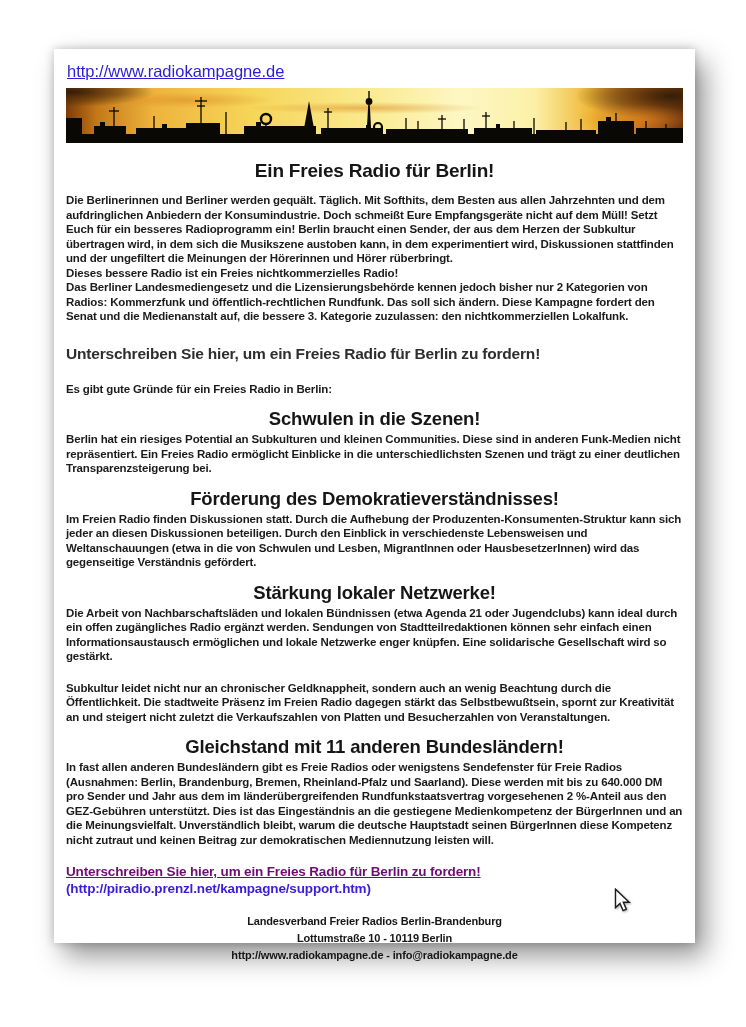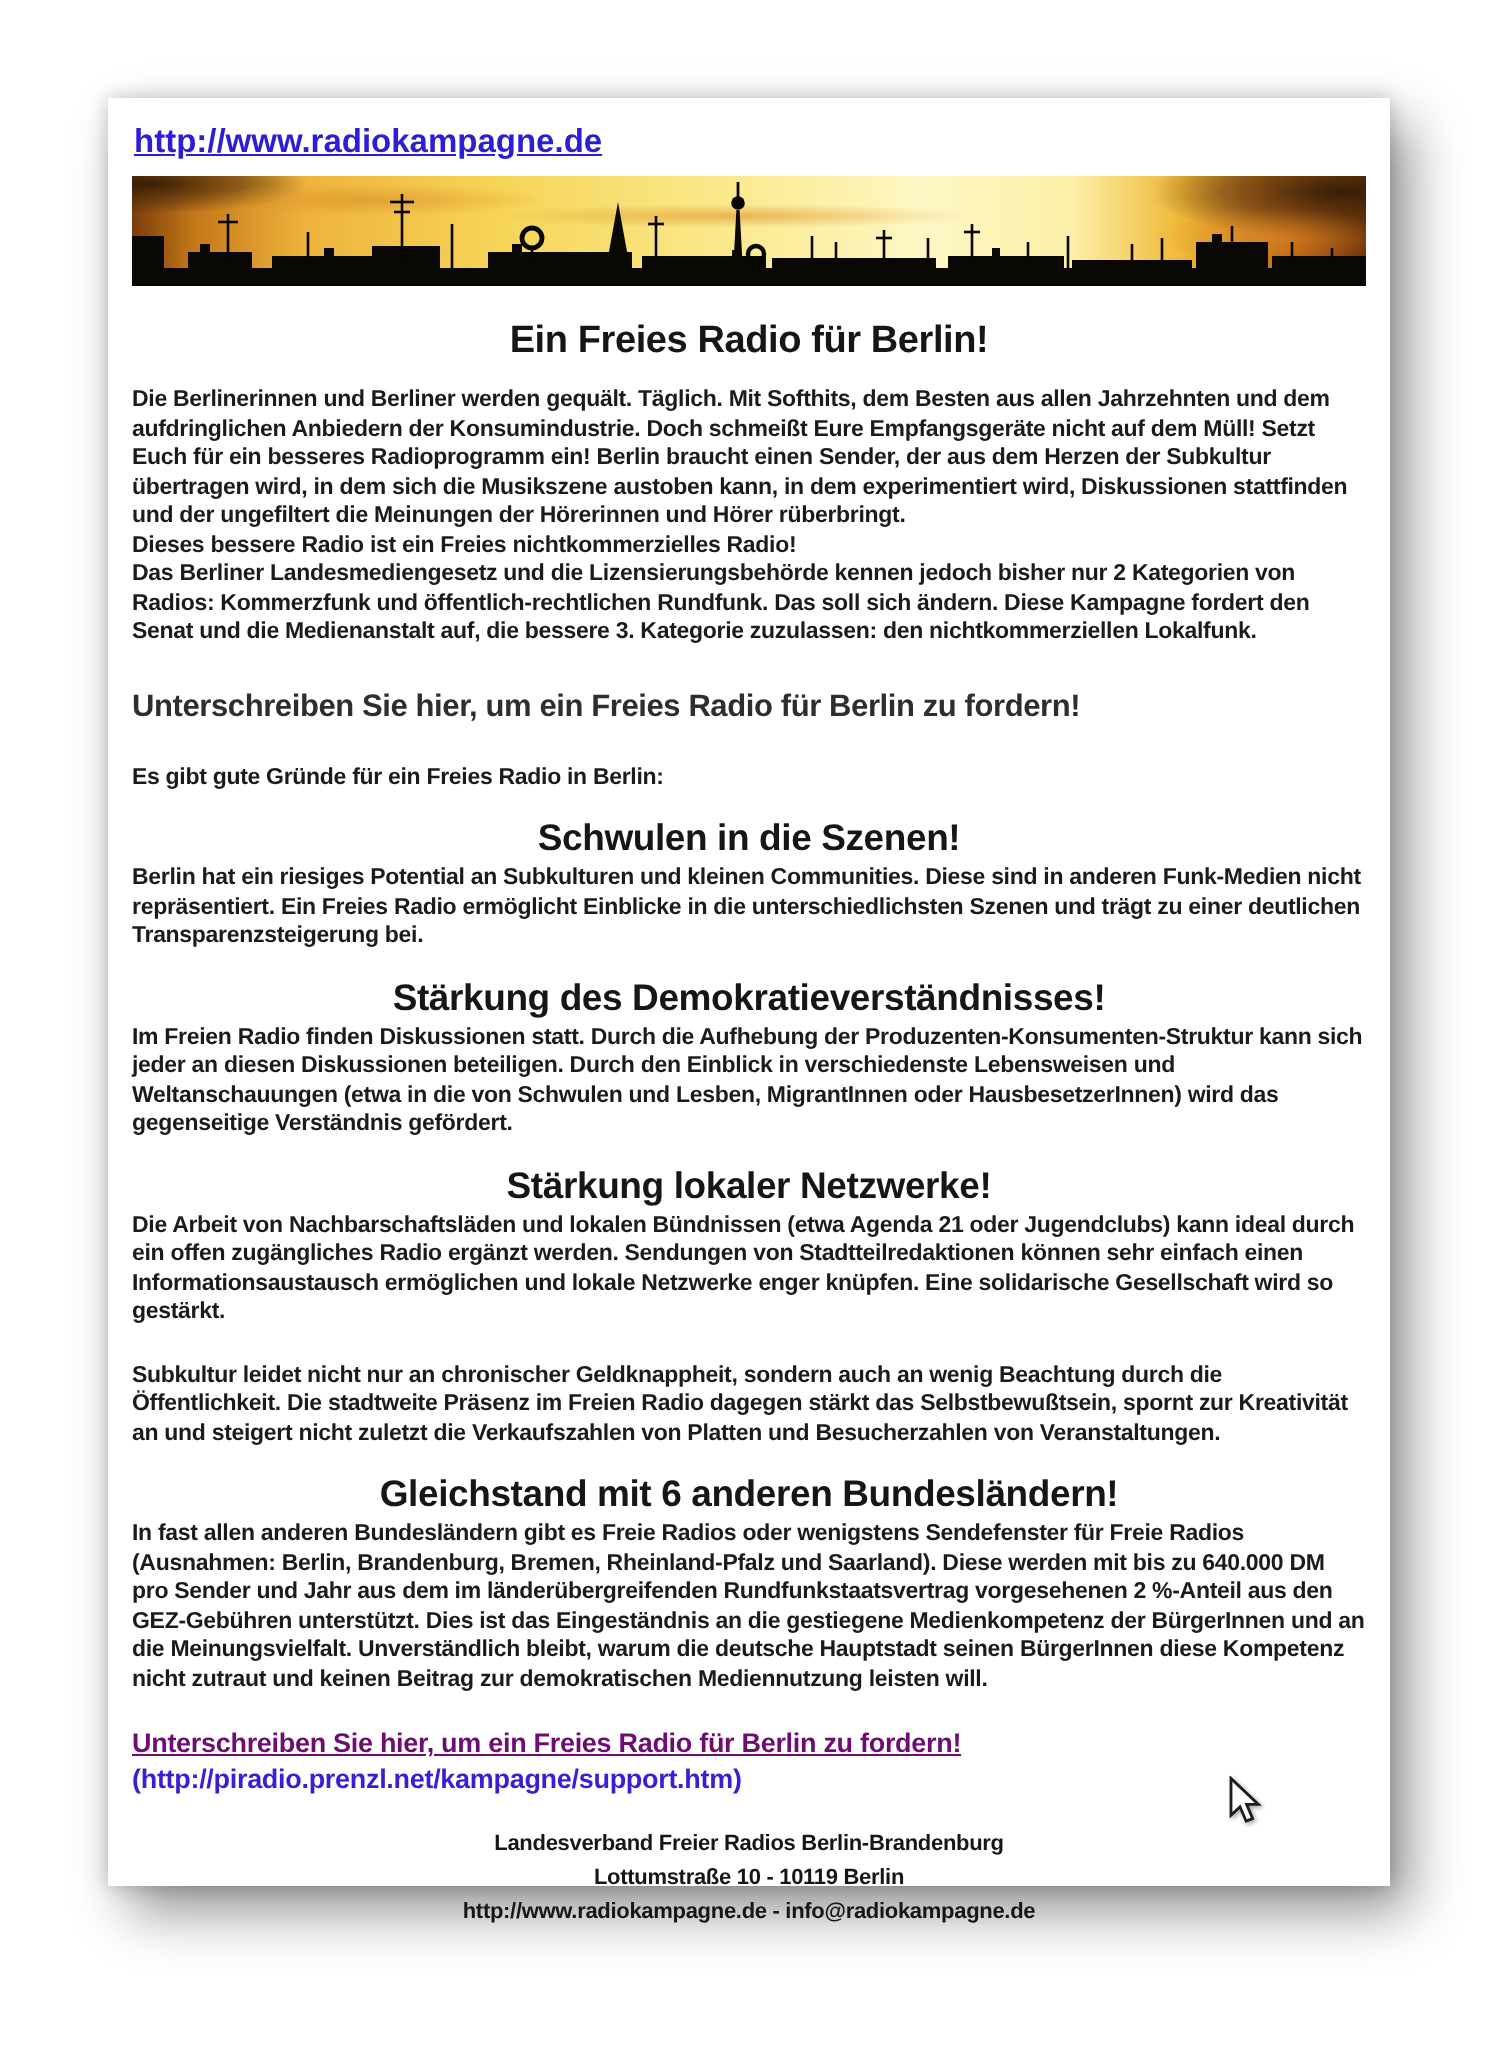--- a/index.html
+++ b/index.html
@@ -15,21 +15,21 @@
     position: absolute;
     left: 54px; top: 49px;
     width: 641px; height: 894px;
     background: #ffffff;
     padding: 11px 12px 18px 12px;
     box-shadow: 0 0 9px rgba(0,0,0,0.22), 10px 13px 26px rgba(0,0,0,0.42);
   }
   .top-link {
     display: inline-block;
     color: #2b1ed6;
-    font-weight: bold;
+    font-weight: normal;
     font-size: 16.5px;
     text-decoration: underline;
     margin: 2px 0 7px 1px;
     letter-spacing: 0;
     cursor: pointer;
   }
   .banner {
     width: 617px; height: 55px;
     display: block;
     overflow: hidden;
@@ -202,29 +202,29 @@
 Dieses bessere Radio ist ein Freies nichtkommerzielles Radio!
 Das Berliner Landesmediengesetz und die Lizensierungsbehörde kennen jedoch bisher nur 2 Kategorien von Radios: Kommerzfunk und öffentlich-rechtlichen Rundfunk. Das soll sich ändern. Diese Kampagne fordert den Senat und die Medienanstalt auf, die bessere 3. Kategorie zuzulassen: den nichtkommerziellen Lokalfunk.</p>
 
   <p class="cta-heading">Unterschreiben Sie hier, um ein Freies Radio für Berlin zu fordern!</p>
 
   <p class="body-text reasons-intro">Es gibt gute Gründe für ein Freies Radio in Berlin:</p>
 
   <h2 class="section-heading">Schwulen in die Szenen!</h2>
   <p class="body-text">Berlin hat ein riesiges Potential an Subkulturen und kleinen Communities. Diese sind in anderen Funk-Medien nicht repräsentiert. Ein Freies Radio ermöglicht Einblicke in die unterschiedlichsten Szenen und trägt zu einer deutlichen Transparenzsteigerung bei.</p>
 
-  <h2 class="section-heading">Stärkung des Demokratieverständnisses!</h2>
+  <h2 class="section-heading">Förderung des Demokratieverständnisses!</h2>
   <p class="body-text">Im Freien Radio finden Diskussionen statt. Durch die Aufhebung der Produzenten-Konsumenten-Struktur kann sich jeder an diesen Diskussionen beteiligen. Durch den Einblick in verschiedenste Lebensweisen und Weltanschauungen (etwa in die von Schwulen und Lesben, MigrantInnen oder HausbesetzerInnen) wird das gegenseitige Verständnis gefördert.</p>
 
   <h2 class="section-heading">Stärkung lokaler Netzwerke!</h2>
   <p class="body-text">Die Arbeit von Nachbarschaftsläden und lokalen Bündnissen (etwa Agenda 21 oder Jugendclubs) kann ideal durch ein offen zugängliches Radio ergänzt werden. Sendungen von Stadtteilredaktionen können sehr einfach einen Informationsaustausch ermöglichen und lokale Netzwerke enger knüpfen. Eine solidarische Gesellschaft wird so gestärkt.</p>
 
   <p class="body-text gap-top">Subkultur leidet nicht nur an chronischer Geldknappheit, sondern auch an wenig Beachtung durch die Öffentlichkeit. Die stadtweite Präsenz im Freien Radio dagegen stärkt das Selbstbewußtsein, spornt zur Kreativität an und steigert nicht zuletzt die Verkaufszahlen von Platten und Besucherzahlen von Veranstaltungen.</p>
 
-  <h2 class="section-heading">Gleichstand mit 6 anderen Bundesländern!</h2>
+  <h2 class="section-heading">Gleichstand mit 11 anderen Bundesländern!</h2>
   <p class="body-text">In fast allen anderen Bundesländern gibt es Freie Radios oder wenigstens Sendefenster für Freie Radios (Ausnahmen: Berlin, Brandenburg, Bremen, Rheinland-Pfalz und Saarland). Diese werden mit bis zu 640.000 DM pro Sender und Jahr aus dem im länderübergreifenden Rundfunkstaatsvertrag vorgesehenen 2 %-Anteil aus den GEZ-Gebühren unterstützt. Dies ist das Eingeständnis an die gestiegene Medienkompetenz der BürgerInnen und an die Meinungsvielfalt. Unverständlich bleibt, warum die deutsche Hauptstadt seinen BürgerInnen diese Kompetenz nicht zutraut und keinen Beitrag zur demokratischen Mediennutzung leisten will.</p>
 
   <a class="sign-link">Unterschreiben Sie hier, um ein Freies Radio für Berlin zu fordern!</a>
   <div class="sign-url">(http://piradio.prenzl.net/kampagne/support.htm)</div>
 
   <div class="footer">
     <div>Landesverband Freier Radios Berlin-Brandenburg</div>
     <div>Lottumstraße 10 - 10119 Berlin</div>
     <div>http://www.radiokampagne.de - info@radiokampagne.de</div>
   </div>

